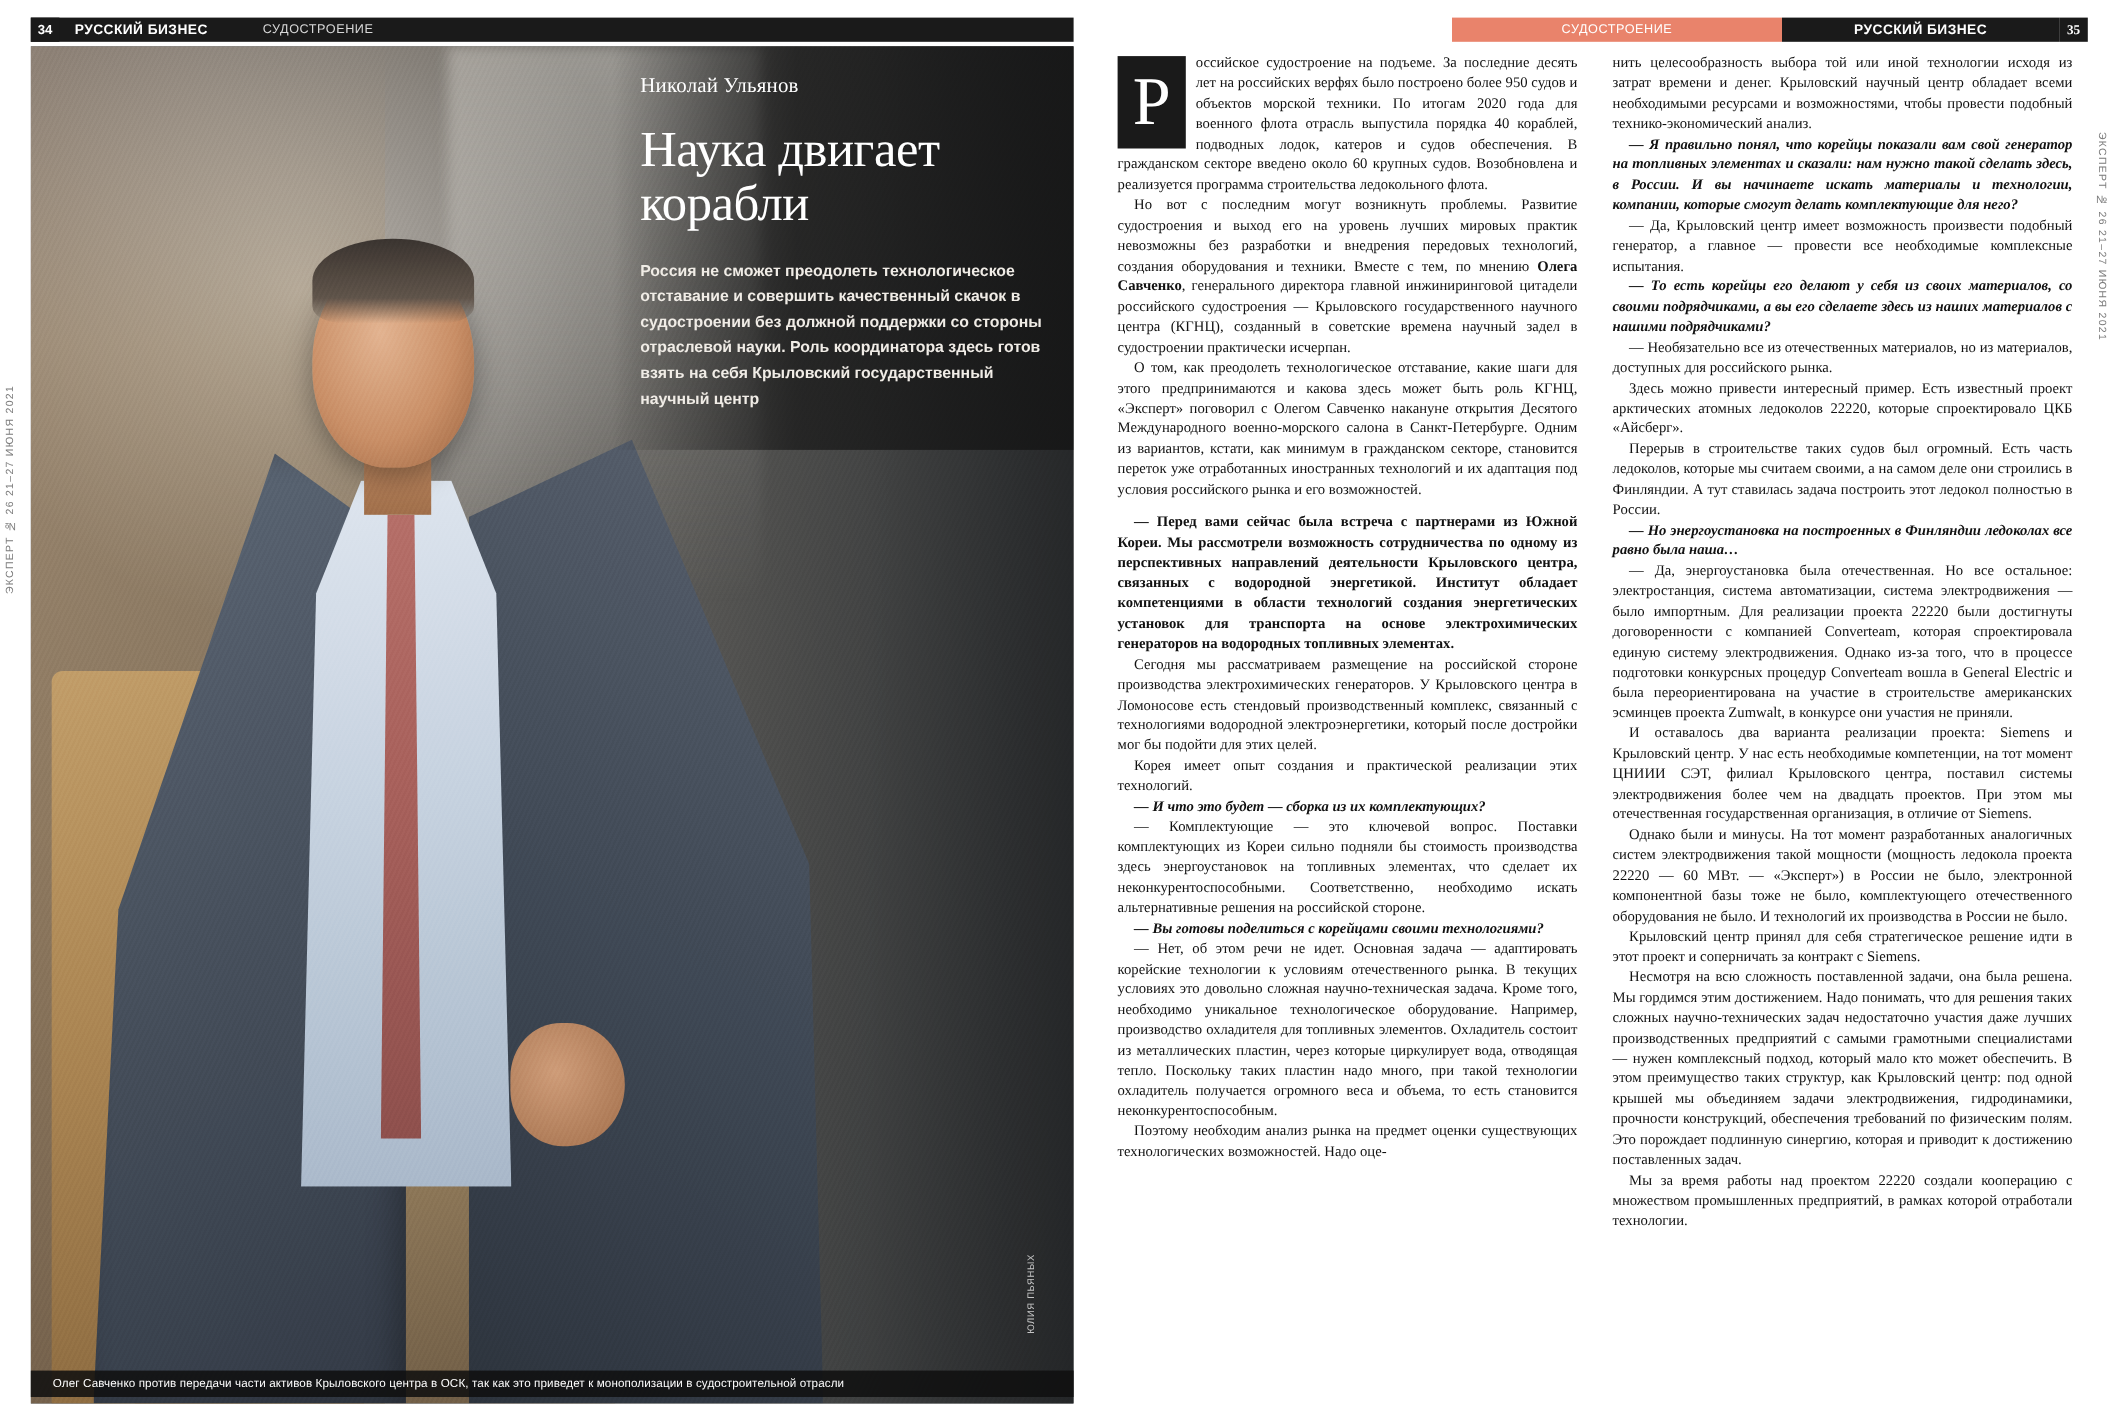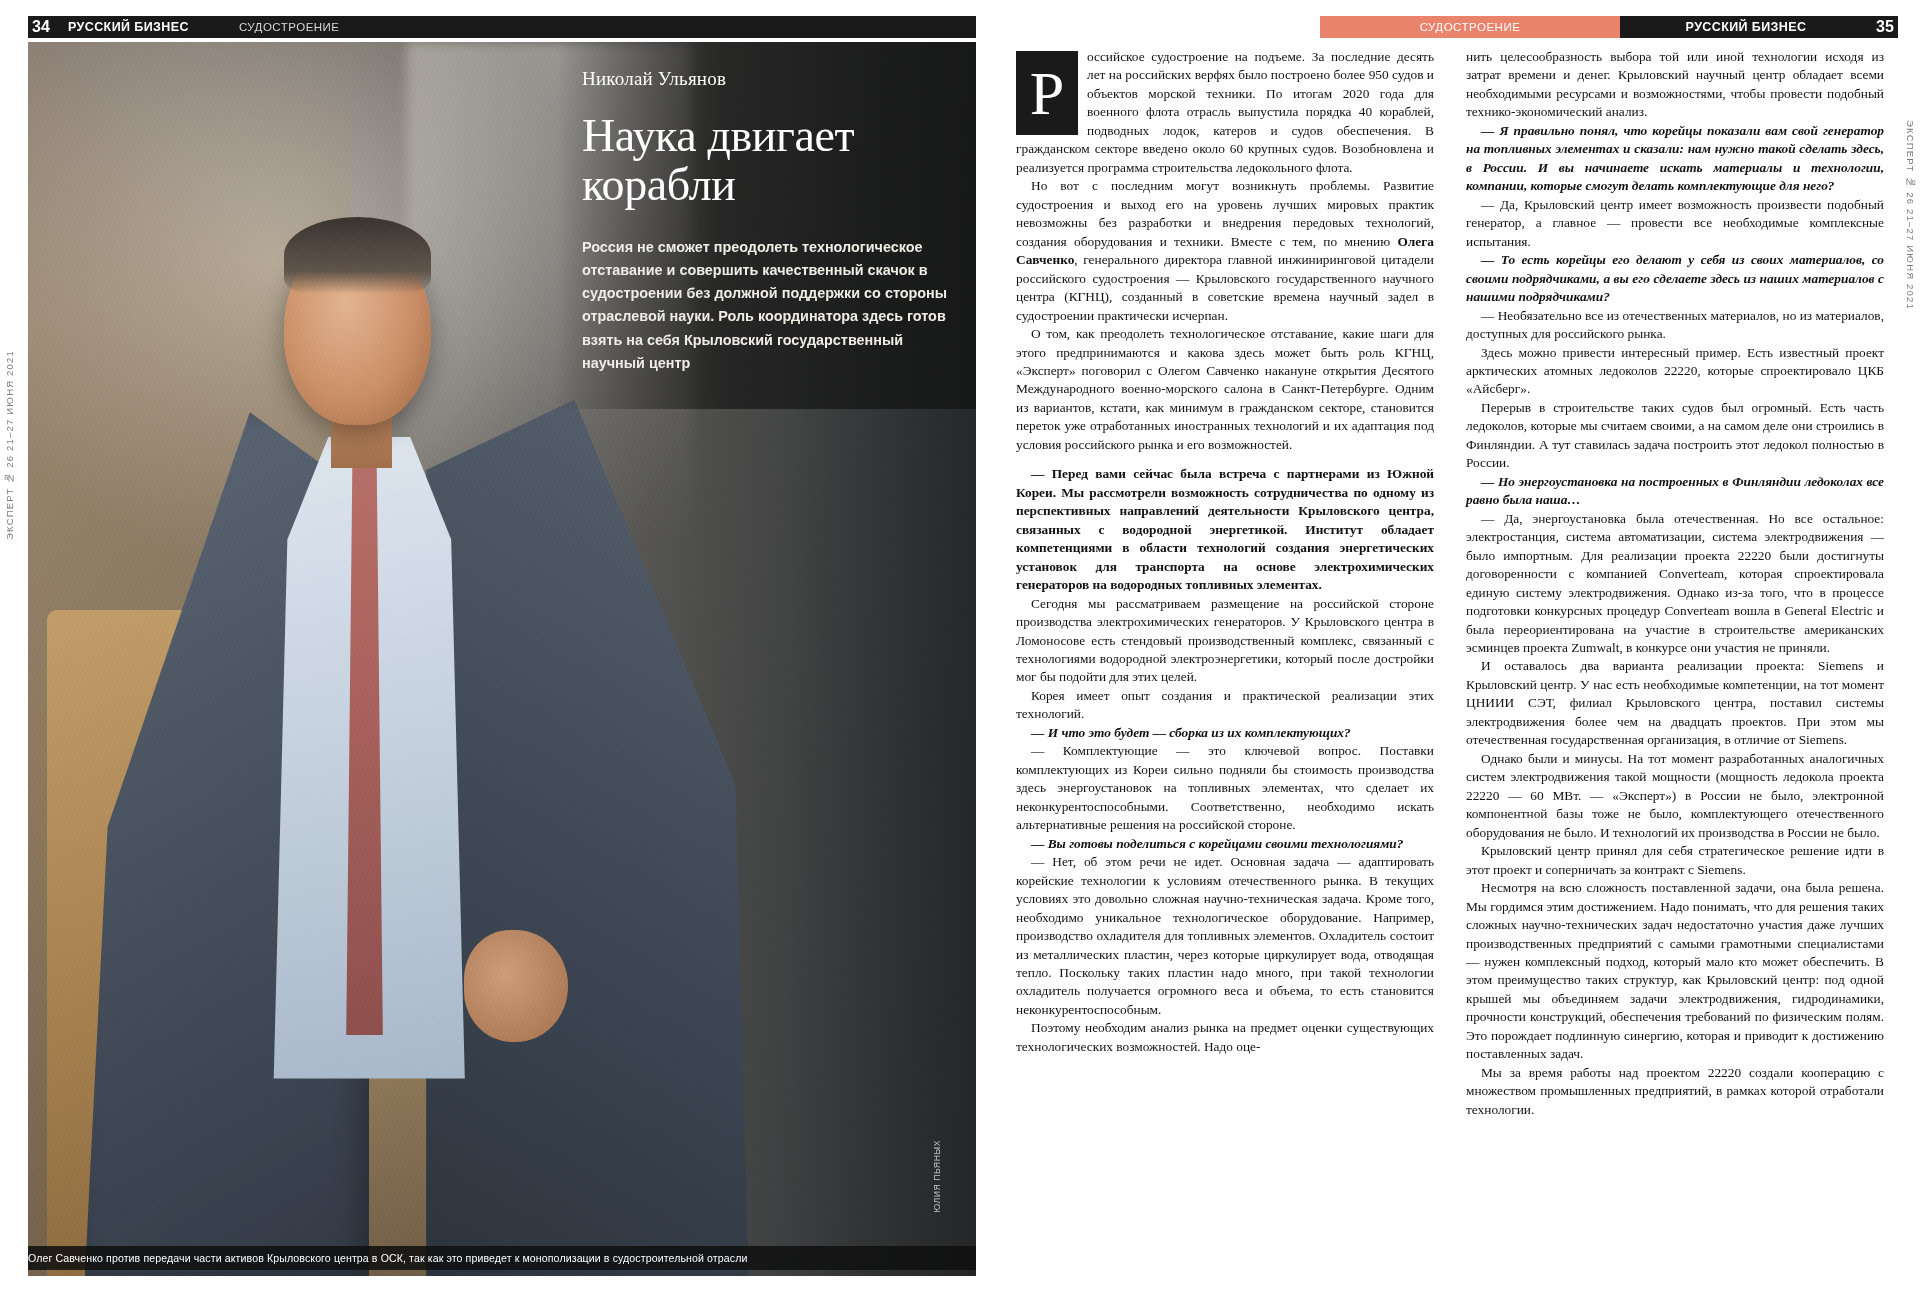--- a/index.html
+++ b/index.html
@@ -30,21 +30,21 @@
     width: 948px; height: 22px;
     background: #1a1a1a;
     display: flex;
     align-items: center;
   }
   .folio-box {
     width: 26px; height: 22px;
     background: #1a1a1a;
     color: #ffffff;
     font-family: "Liberation Sans", sans-serif;
-    font-size: 16px;
+    font-size: 12px;
     font-weight: bold;
     display: flex; align-items: center; justify-content: center;
   }
   .hdr-brand {
     color: #ffffff;
     font-family: "Liberation Sans", sans-serif;
     font-size: 12.5px;
     font-weight: bold;
     letter-spacing: 0.4px;
     margin-left: 14px;
@@ -217,21 +217,21 @@
     position: absolute;
     left: 28px; bottom: 24px;
     width: 948px;
     height: 24px;
     background: rgba(15,15,15,0.86);
     color: #ffffff;
     font-family: "Liberation Sans", sans-serif;
     font-size: 10.6px;
     display: flex;
     align-items: center;
-    padding-left: 0;
+    padding-left: 20px;
     box-sizing: border-box;
     letter-spacing: .1px;
   }
   .photo-credit {
     position: absolute;
     right: 34px; bottom: 64px;
     color: rgba(235,235,235,.8);
     font-family: "Liberation Sans", sans-serif;
     font-size: 8.6px;
     letter-spacing: .6px;
@@ -269,22 +269,22 @@
     color: #ffffff;
     font-family: "Liberation Sans", sans-serif;
     font-size: 12.5px;
     font-weight: bold;
     letter-spacing: .4px;
     display: flex; align-items: center; justify-content: center;
   }
   .folio-box-r {
     width: 26px; background: #1a1a1a;
     color: #ffffff;
-    font-family: Liberation Sans, sans-serif;
-    font-size: 16px; font-weight: bold;
+    font-family: Liberation Serif, serif;
+    font-size: 12px; font-weight: bold;
     display: flex; align-items: center; justify-content: center;
   }
   .right-spine {
     position: absolute;
     right: 4px; top: 120px;
     width: 18px; height: 420px;
     color: #7a7a7a;
     font-family: "Liberation Sans", sans-serif;
     font-size: 9.5px;
     letter-spacing: 1.2px;

